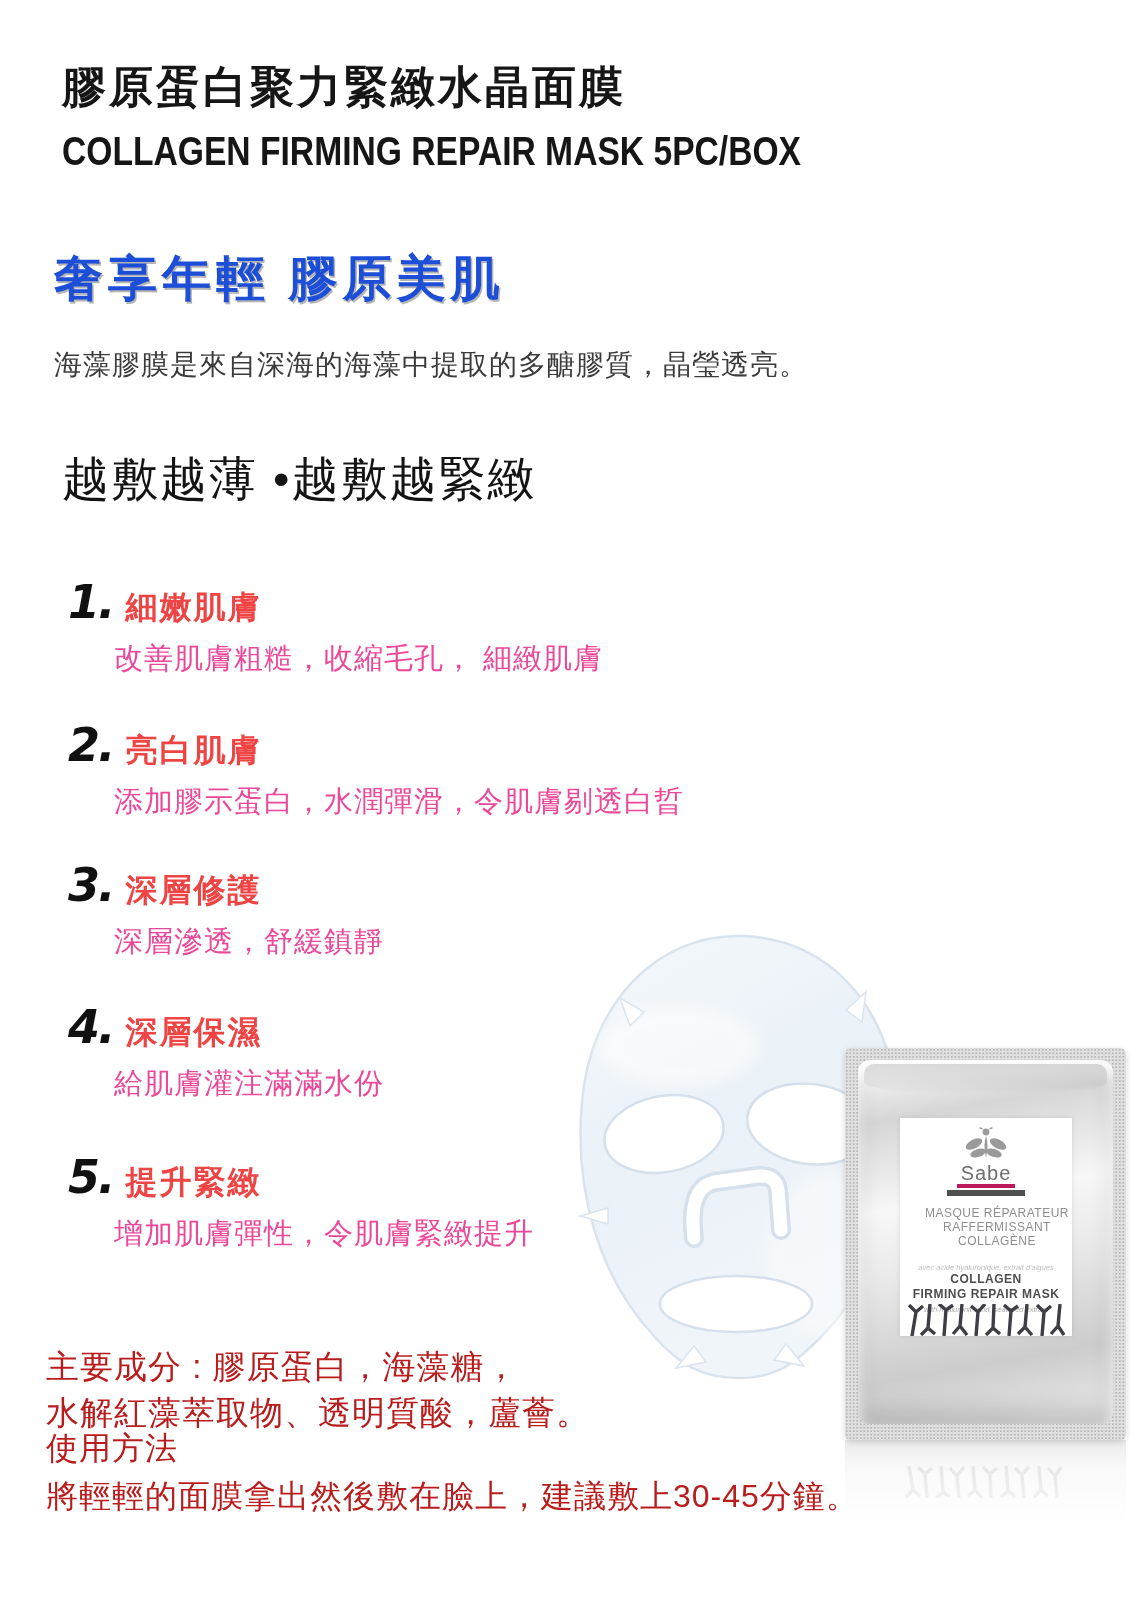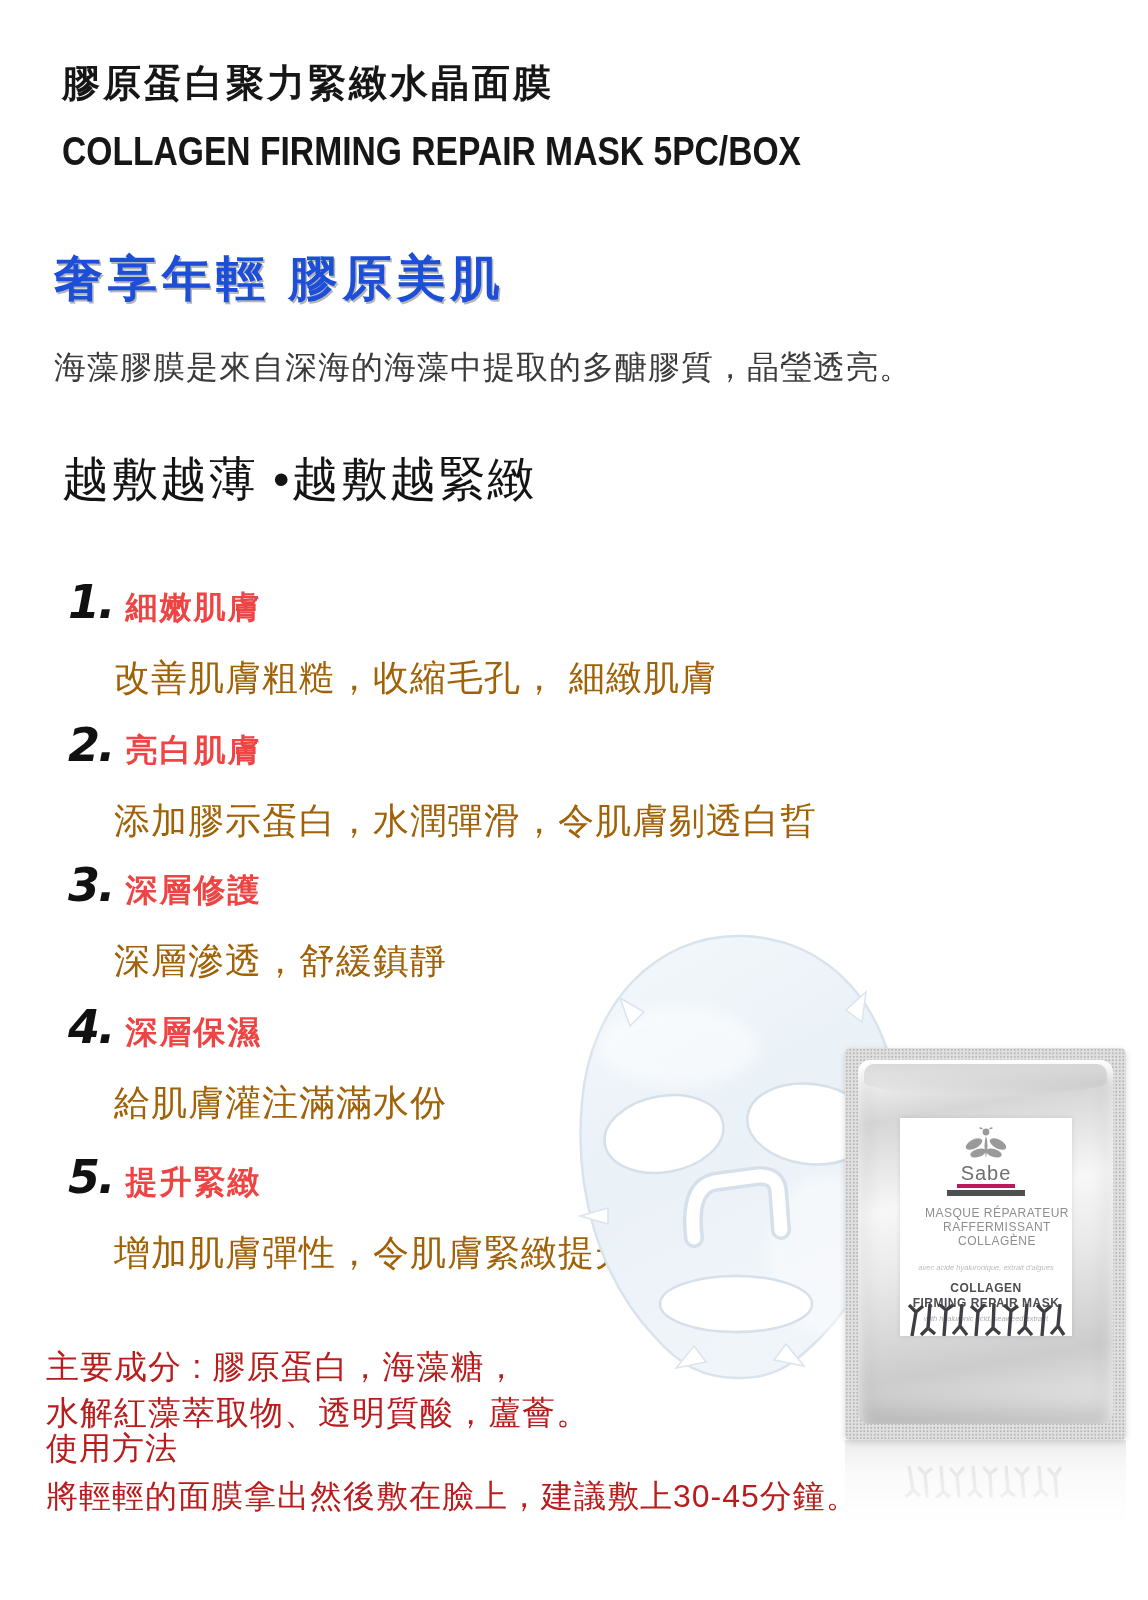--- a/index.html
+++ b/index.html
@@ -7,54 +7,54 @@
   .page {
     position:relative; width:1148px; height:1600px;
     background:#ffffff; overflow:hidden;
     font-family:"Liberation Sans", sans-serif;
     color:#1c1c1c;
   }
   .abs { position:absolute; }
 
   
   .title-zh {
-    left:62px; top:58px; font-size:38px; font-weight:700;
+    left:62px; top:58px; font-size:44px; font-weight:700;
     letter-spacing:3px; color:#161616; white-space:nowrap;
   }
   .title-en {
     left:62px; top:128px; font-size:41px; font-weight:700;
     color:#161616; white-space:nowrap;
     transform:scaleX(.82); transform-origin:left center; letter-spacing:0;
   }
   .slogan {
     left:54px; top:246px; font-size:49px; font-weight:700;
     letter-spacing:5px; color:#1d4ed8; white-space:nowrap;
     text-shadow:1.5px 1.5px 0 #b5b5b5;
   }
   .intro {
-    left:54px; top:346px; font-size:32px; font-weight:400;
+    left:54px; top:346px; font-size:28px; font-weight:400;
     color:#3b3b3b; letter-spacing:1px; white-space:nowrap;
   }
   .benefit-heading {
     left:62px; top:448px; font-size:47px; font-weight:400;
     letter-spacing:2px; color:#141414; white-space:nowrap;
   }
 
   
   .benefit { position:absolute; left:68px; }
   .benefit-head { display:flex; align-items:baseline; gap:12px; }
   .benefit-num {
     font-family:"DejaVu Sans", sans-serif;
     font-style:italic; font-weight:700; font-size:46px; color:#111;
     letter-spacing:-2px;
   }
   .benefit-title { font-size:32px; font-weight:700; color:#ef4444; letter-spacing:2px; }
   .benefit-desc {
-    margin-left:46px; margin-top:24px; font-size:36px; font-weight:400;
-    color:#a16207; letter-spacing:1px; white-space:nowrap;
+    margin-left:46px; margin-top:9px; font-size:29px; font-weight:400;
+    color:#ec4899; letter-spacing:1px; white-space:nowrap;
   }
 
   
   .ingredients {
     left:46px; top:1344px; font-size:33px; color:#b91c1c;
     line-height:46px; letter-spacing:1px;
   }
   .usage {
     left:46px; top:1424px; font-size:32px; color:#b91c1c;
     line-height:48px; letter-spacing:1px; white-space:nowrap;
@@ -93,21 +93,21 @@
   .brand-name {
     font-size:20px; color:#6f6f6f; letter-spacing:1px;
     border-bottom:4px solid #be185d; line-height:22px; padding:0 4px;
   }
   .brand-bar { width:78px; height:6px; background:#4f4f4f; margin-top:2px; }
   .label-fr {
     margin-top:10px; font-size:12px; line-height:14px; color:#8e8e8e;
     letter-spacing:.5px; font-weight:400;margin-left:22px;
   }
   .label-fr-sub { margin-top:15px; font-size:7.5px; font-style:italic; color:#bcbcbc; }
-  .label-en { margin-top:9px; font-size:12px; line-height:15px; font-weight:700; color:#4d4d4d; letter-spacing:.5px; }
+  .label-en { font-size:12px; line-height:15px; font-weight:700; color:#4d4d4d; letter-spacing:.5px; }
   .label-en-sub { margin-top:3px; font-size:7.5px; font-style:italic; color:#ababab; }
   .branch-band { position:absolute; left:6px; right:6px; bottom:0; height:32px; }
 
   
   .reflection {
     left:845px; top:1440px; width:281px; height:128px; z-index:0;
     background:linear-gradient(180deg,#dedede 0%, #f1f1f1 22%, #ffffff 80%);
     opacity:.6;
     -webkit-mask-image:linear-gradient(180deg,#000 0%, rgba(0,0,0,0) 92%);
             mask-image:linear-gradient(180deg,#000 0%, rgba(0,0,0,0) 92%);

